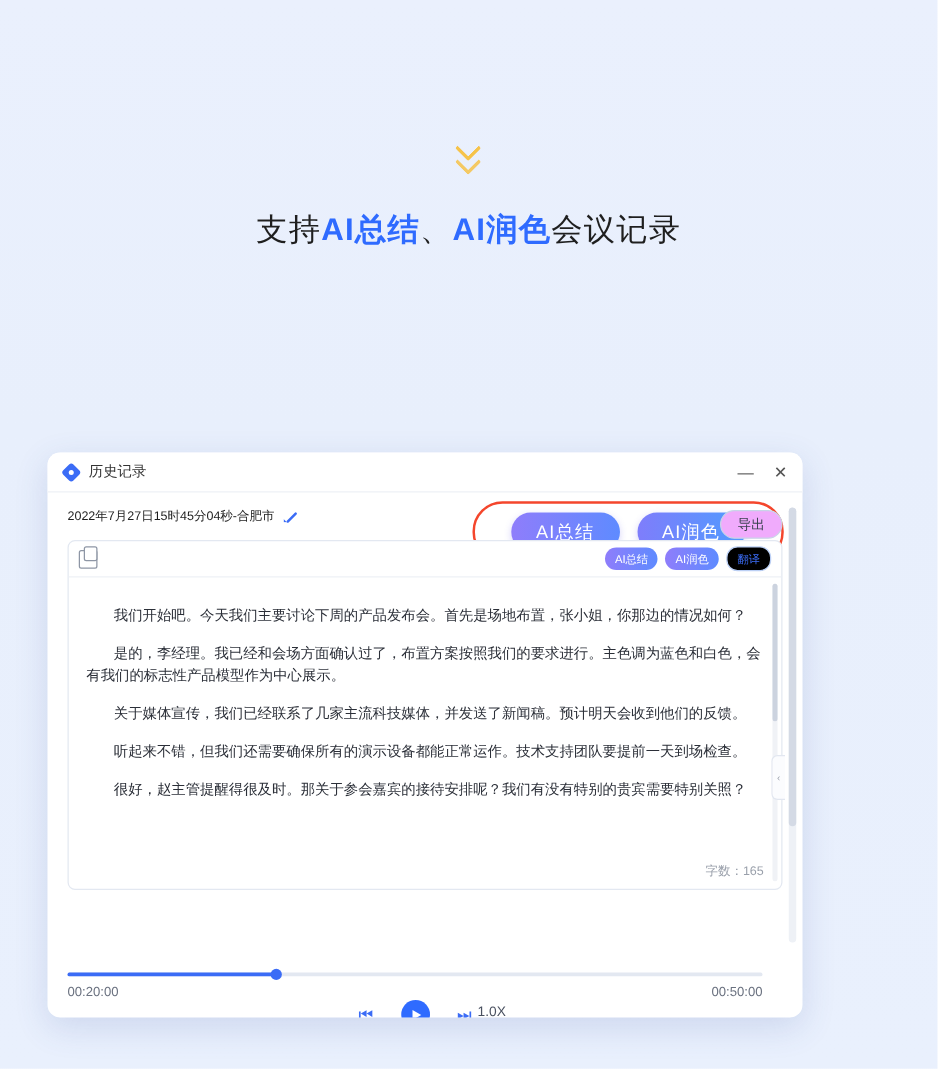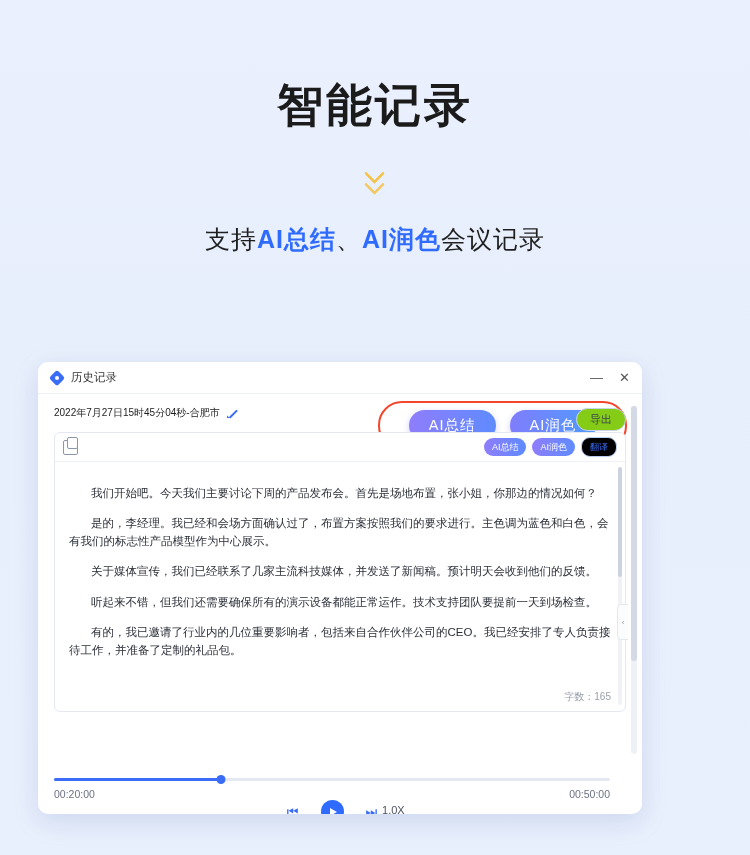--- a/index.html
+++ b/index.html
@@ -164,21 +164,21 @@
 
   .export-btn {
     position: absolute;
     right: 16px;
     top: 14px;
     border: 1px solid #c9d4e8;
     border-radius: 13px;
     padding: 3px 13px;
     font-size: 11px;
     color: #3c4352;
-    background: #84cc16;
+    background: #f0abfc;
   }
 
   
   .ai-group {
     position: absolute;
     left: 340px;
     top: 7px;
     width: 245px;
     height: 45px;
     border: 2px solid #f4462c;
@@ -396,21 +396,20 @@
     left: 59%;
     top: 26px;
     font-size: 11px;
     color: #4a5160;
   }
 </style>
 </head>
 <body>
 
 <div class="hero">
-  <div class="hero-title">智能记录</div>
 
   <div class="chevrons">
     <span class="chev"></span>
     <span class="chev second"></span>
   </div>
 
   <div class="hero-sub">
     <div>
       <span>支持</span><span class="hl">AI总结</span><span>、</span><span class="hl">AI润色</span><span>会议记录</span>
     </div>
@@ -450,21 +449,21 @@
         <span class="mini-btn">AI润色</span>
         <span class="mini-btn plain">翻译</span>
       </span>
     </div>
 
     <div class="transcript">
       <p class="t-para">我们开始吧。今天我们主要讨论下周的产品发布会。首先是场地布置，张小姐，你那边的情况如何？</p>
       <p class="t-para">是的，李经理。我已经和会场方面确认过了，布置方案按照我们的要求进行。主色调为蓝色和白色，会有我们的标志性产品模型作为中心展示。</p>
       <p class="t-para">关于媒体宣传，我们已经联系了几家主流科技媒体，并发送了新闻稿。预计明天会收到他们的反馈。</p>
       <p class="t-para">听起来不错，但我们还需要确保所有的演示设备都能正常运作。技术支持团队要提前一天到场检查。</p>
-      <p class="t-para">有的，我已邀请了行业内的几位重要影响者，包括来自合作伙伴公司的CEO。我已经安排了专人负责接待工作，并准备了定制的礼品包。</p>
+      <p class="t-para">很好，赵主管提醒得很及时。那关于参会嘉宾的接待安排呢？我们有没有特别的贵宾需要特别关照？</p>
 
     </div>
 
     <div class="word-count">字数：165</div>
     <div class="panel-scroll">
       <div class="thumb"></div>
     </div>
   </div>
 
   <div class="outer-scroll">

